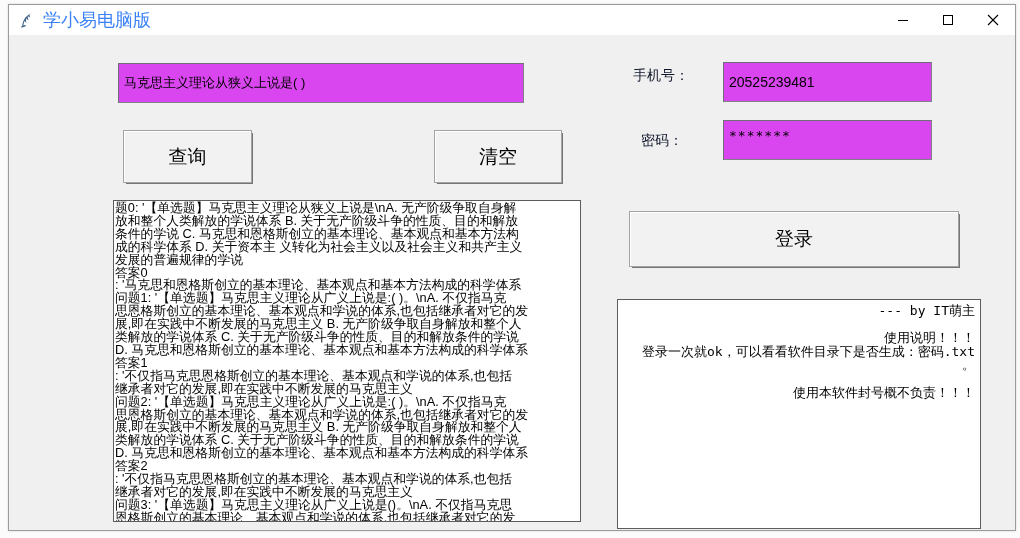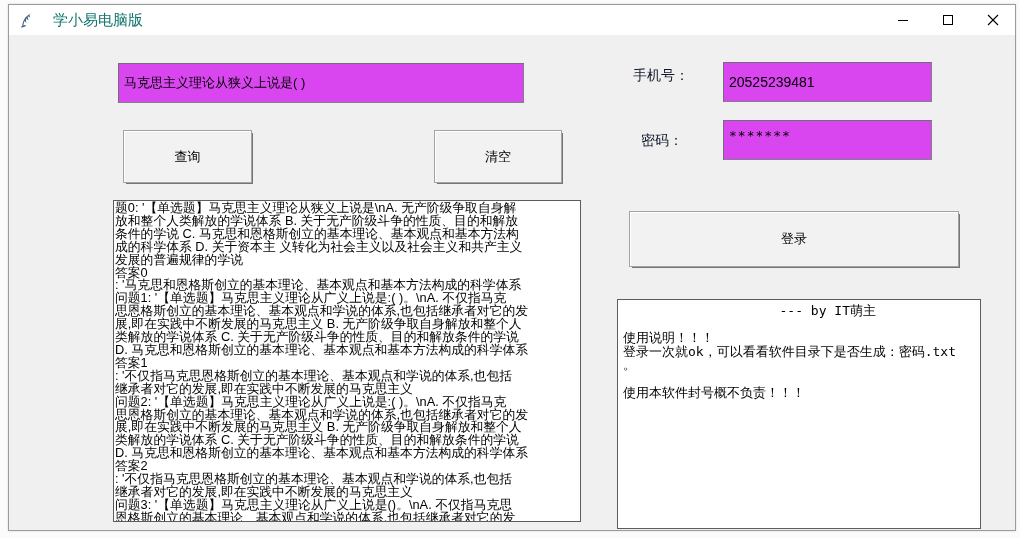--- a/index.html
+++ b/index.html
@@ -15,21 +15,21 @@
     position:absolute; left:8px; top:4px; width:1008px; height:527px;
     border:1px solid #9b9b9b; background:#f0f0f0;
     box-shadow:0 0 2px rgba(0,0,0,.15);
   }
   
   .titlebar {
     height:30px; background:#ffffff;
     display:flex; align-items:center;
   }
   .titlebar .app-icon { margin-left:11px; width:14px; height:17px; flex:0 0 auto; }
-  .titlebar .title-text { margin-left:19px; font-size:15px; color:#0f766e; }
+  .titlebar .title-text { margin-left:9px; font-size:18px; color:#3b82f6; }
   .titlebar .spacer { flex:1; }
   .tb-btn {
     width:45px; height:30px; display:flex; align-items:center; justify-content:center;
     cursor:default;
   }
   .tb-btn svg { display:block; }
   
   .client { position:absolute; left:0; top:31px; right:0; bottom:0; background:#f0f0f0; }
   .abs { position:absolute; }
 
@@ -47,21 +47,21 @@
 
   .lbl { font-size:14px; color:#0f172a; white-space:nowrap; }
   .lbl.phone-lbl { left:624px; top:31px; }
   .lbl.pwd-lbl   { left:632px; top:96px; }
 
   .btn {
     background:#f2f2f2;
     border:1px solid #a3a3a3;
     box-shadow:2px 2px 0 -1px #757575, inset 1px 1px 0 #ffffff;
     display:flex; align-items:center; justify-content:center;
-    font-size:13px; cursor:default; user-select:none;
+    font-size:19px; cursor:default; user-select:none;
   }
   .btn.query { left:114px; top:94px; width:129px; height:53px; }
   .btn.clear { left:385px; top:94px; width:128px; height:53px;margin-left:40px; }
   .btn.login { left:614px; top:175px; width:330px; height:56px;margin-left:6px; }
 
   .results {
     left:104px; top:164px; width:468px; height:322px;
     background:#fff; border:1px solid #5c5c5c;
     overflow:hidden;
     font-family:Liberation Sans, sans-serif;
@@ -70,20 +70,21 @@
     letter-spacing:0;
   }
   .infobox {
     left:608px; top:263px; width:364px; height:230px;
     background:#fff; border:1px solid #5c5c5c;
     overflow:hidden;
     font-family:"DejaVu Sans Mono", monospace;
     font-size:13px; line-height:13.6px;
     white-space:pre-wrap; word-break:break-all;
     padding:4px 5px;
+    text-align:right;
   }
 </style>
 </head>
 <body>
 
 <div class="window">
 
   <div class="titlebar">
     <svg class="app-icon" viewBox="0 0 14 17" xmlns="http://www.w3.org/2000/svg">
       <path d="M12.8 0.6 C9.2 1.8 5.6 4.6 3.8 8.2 C2.6 10.6 2.2 13.2 2.4 14.6 L3.5 14.2 C3.3 12.6 3.8 10.4 4.9 8.4 C5.1 9.6 5.8 10.4 6.6 10.6 C5.9 9.2 5.8 7.7 6.3 6.3 C6.8 7.4 7.7 8.1 8.6 8.1 C7.8 6.9 7.5 5.4 8.0 4.1 C8.6 5.0 9.6 5.5 10.4 5.4 C9.6 4.4 9.3 3.1 9.8 1.9 C10.8 1.3 11.9 0.9 12.8 0.6 Z" fill="#3c5e83"></path>

